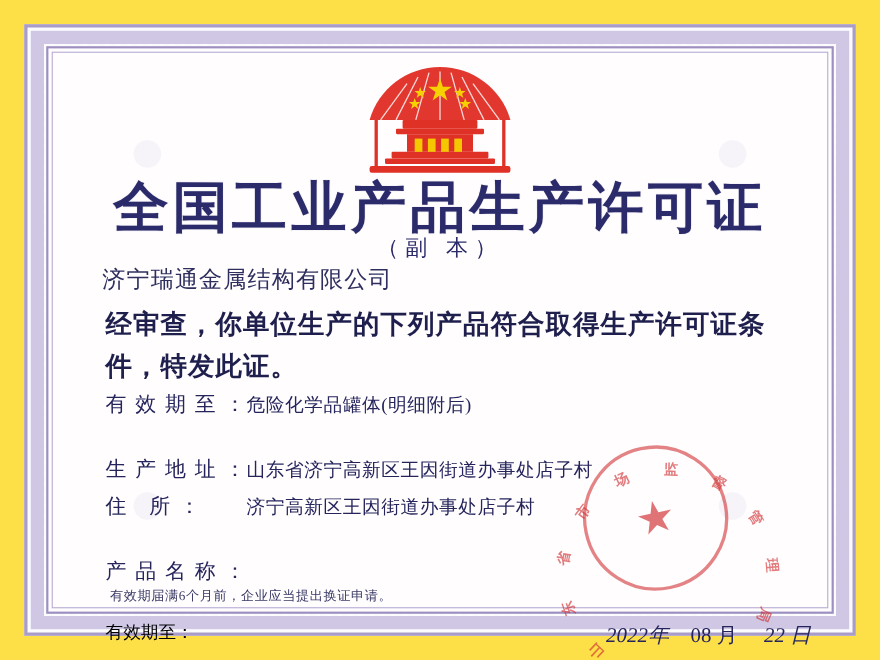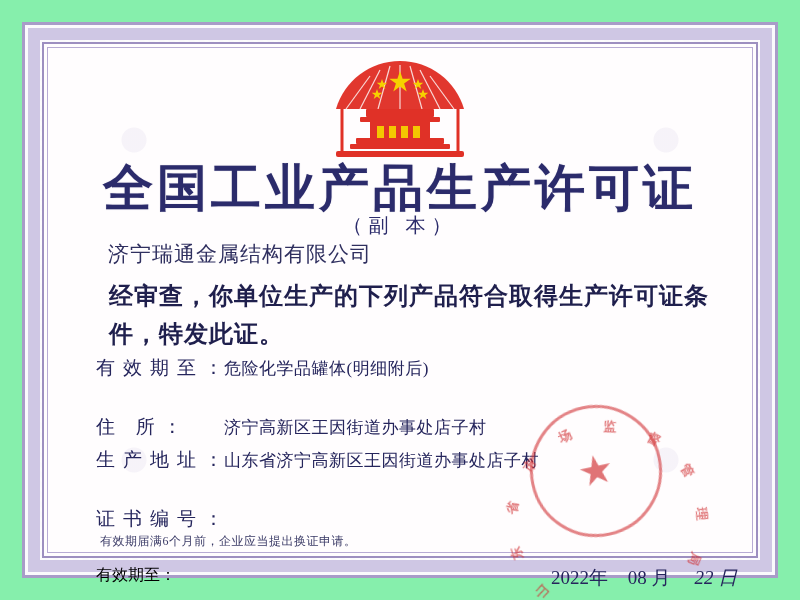--- a/index.html
+++ b/index.html
@@ -7,21 +7,21 @@
     padding: 0;
     width: 800px;
     height: 600px;
     background: #ffffff;
     font-family: "Liberation Serif", serif;
   }
   #certificate {
     position: relative;
     width: 800px;
     height: 600px;
-    background: #86efac;
+    background: #fde047;
     overflow: hidden;
   }
   
   .frame-outer {
     position: absolute;
     left: 22px;
     top: 22px;
     right: 22px;
     bottom: 22px;
     border: 3px solid #a89cc8;
@@ -102,36 +102,35 @@
     left: 0;
     width: 800px;
     text-align: center;
     font-size: 20px;
     color: #2b2b6b;
     letter-spacing: 6px;
   }
   .company {
     position: absolute;
     top: 240px;
-    left: 108px;
+    left: 93px;
     font-size: 21px;
     color: #2f2f5f;
     letter-spacing: 1px;
   }
   .statement {
     position: absolute;
     top: 277px;
     left: 96px;
     width: 620px;
     font-size: 24px;
     font-weight: bold;
     line-height: 38px;
     color: #1f1f4d;
     letter-spacing: 1px;
-    margin-left: 13px;
   }
   .rows {
     position: absolute;
     top: 355px;
     left: 96px;
     width: 640px;
   }
   .row {
     display: flex;
     align-items: baseline;
@@ -158,21 +157,21 @@
   }
   .date-right {
     position: absolute;
     left: 455px;
     top: 0;
     font-size: 19px;
     color: #25255c;
     white-space: nowrap;
   }
   .date-right span { display: inline-block; }
-  .d-year { width: 72px; }
+  .d-year { width: 72px; font-style: italic; }
   .d-month { width: 62px; text-align: left; }
   .d-day { width: 60px; text-align: left; font-style: italic; }
   .note {
     position: absolute;
     top: 533px;
     left: 100px;
     font-size: 12px;
     color: #3a3a66;
     letter-spacing: 0.5px;
   }
@@ -276,30 +275,30 @@
   <div class="company">济宁瑞通金属结构有限公司</div>
   <div class="statement">经审查，你单位生产的下列产品符合取得生产许可证条件，特发此证。</div>
 
   <div class="rows">
     <div class="row">
       <div class="label">有效期至：</div>
       <div class="value">危险化学品罐体(明细附后)</div>
     </div>
     <div class="row gap-sm"></div>
     <div class="row">
+      <div class="label">生产地址：</div>
+      <div class="value">山东省济宁高新区王因街道办事处店子村</div>
+    </div>
+    <div class="row">
       <div class="label">住    所：</div>
       <div class="value">济宁高新区王因街道办事处店子村</div>
     </div>
-    <div class="row">
-      <div class="label">生产地址：</div>
-      <div class="value">山东省济宁高新区王因街道办事处店子村</div>
-    </div>
     <div class="row gap-sm"></div>
     <div class="row">
-      <div class="label">证书编号：</div>
+      <div class="label">产品名称：</div>
     </div>
     <div class="row gap-sm"></div>
     <div class="row-validity" style="position:relative;">
       <div class="label">有效期至：</div>
       <div class="date-right">
         <span class="d-year">2022年</span>
         <span class="d-month">08 月</span>
         <span class="d-day">22 日</span>
       </div>
     </div>

